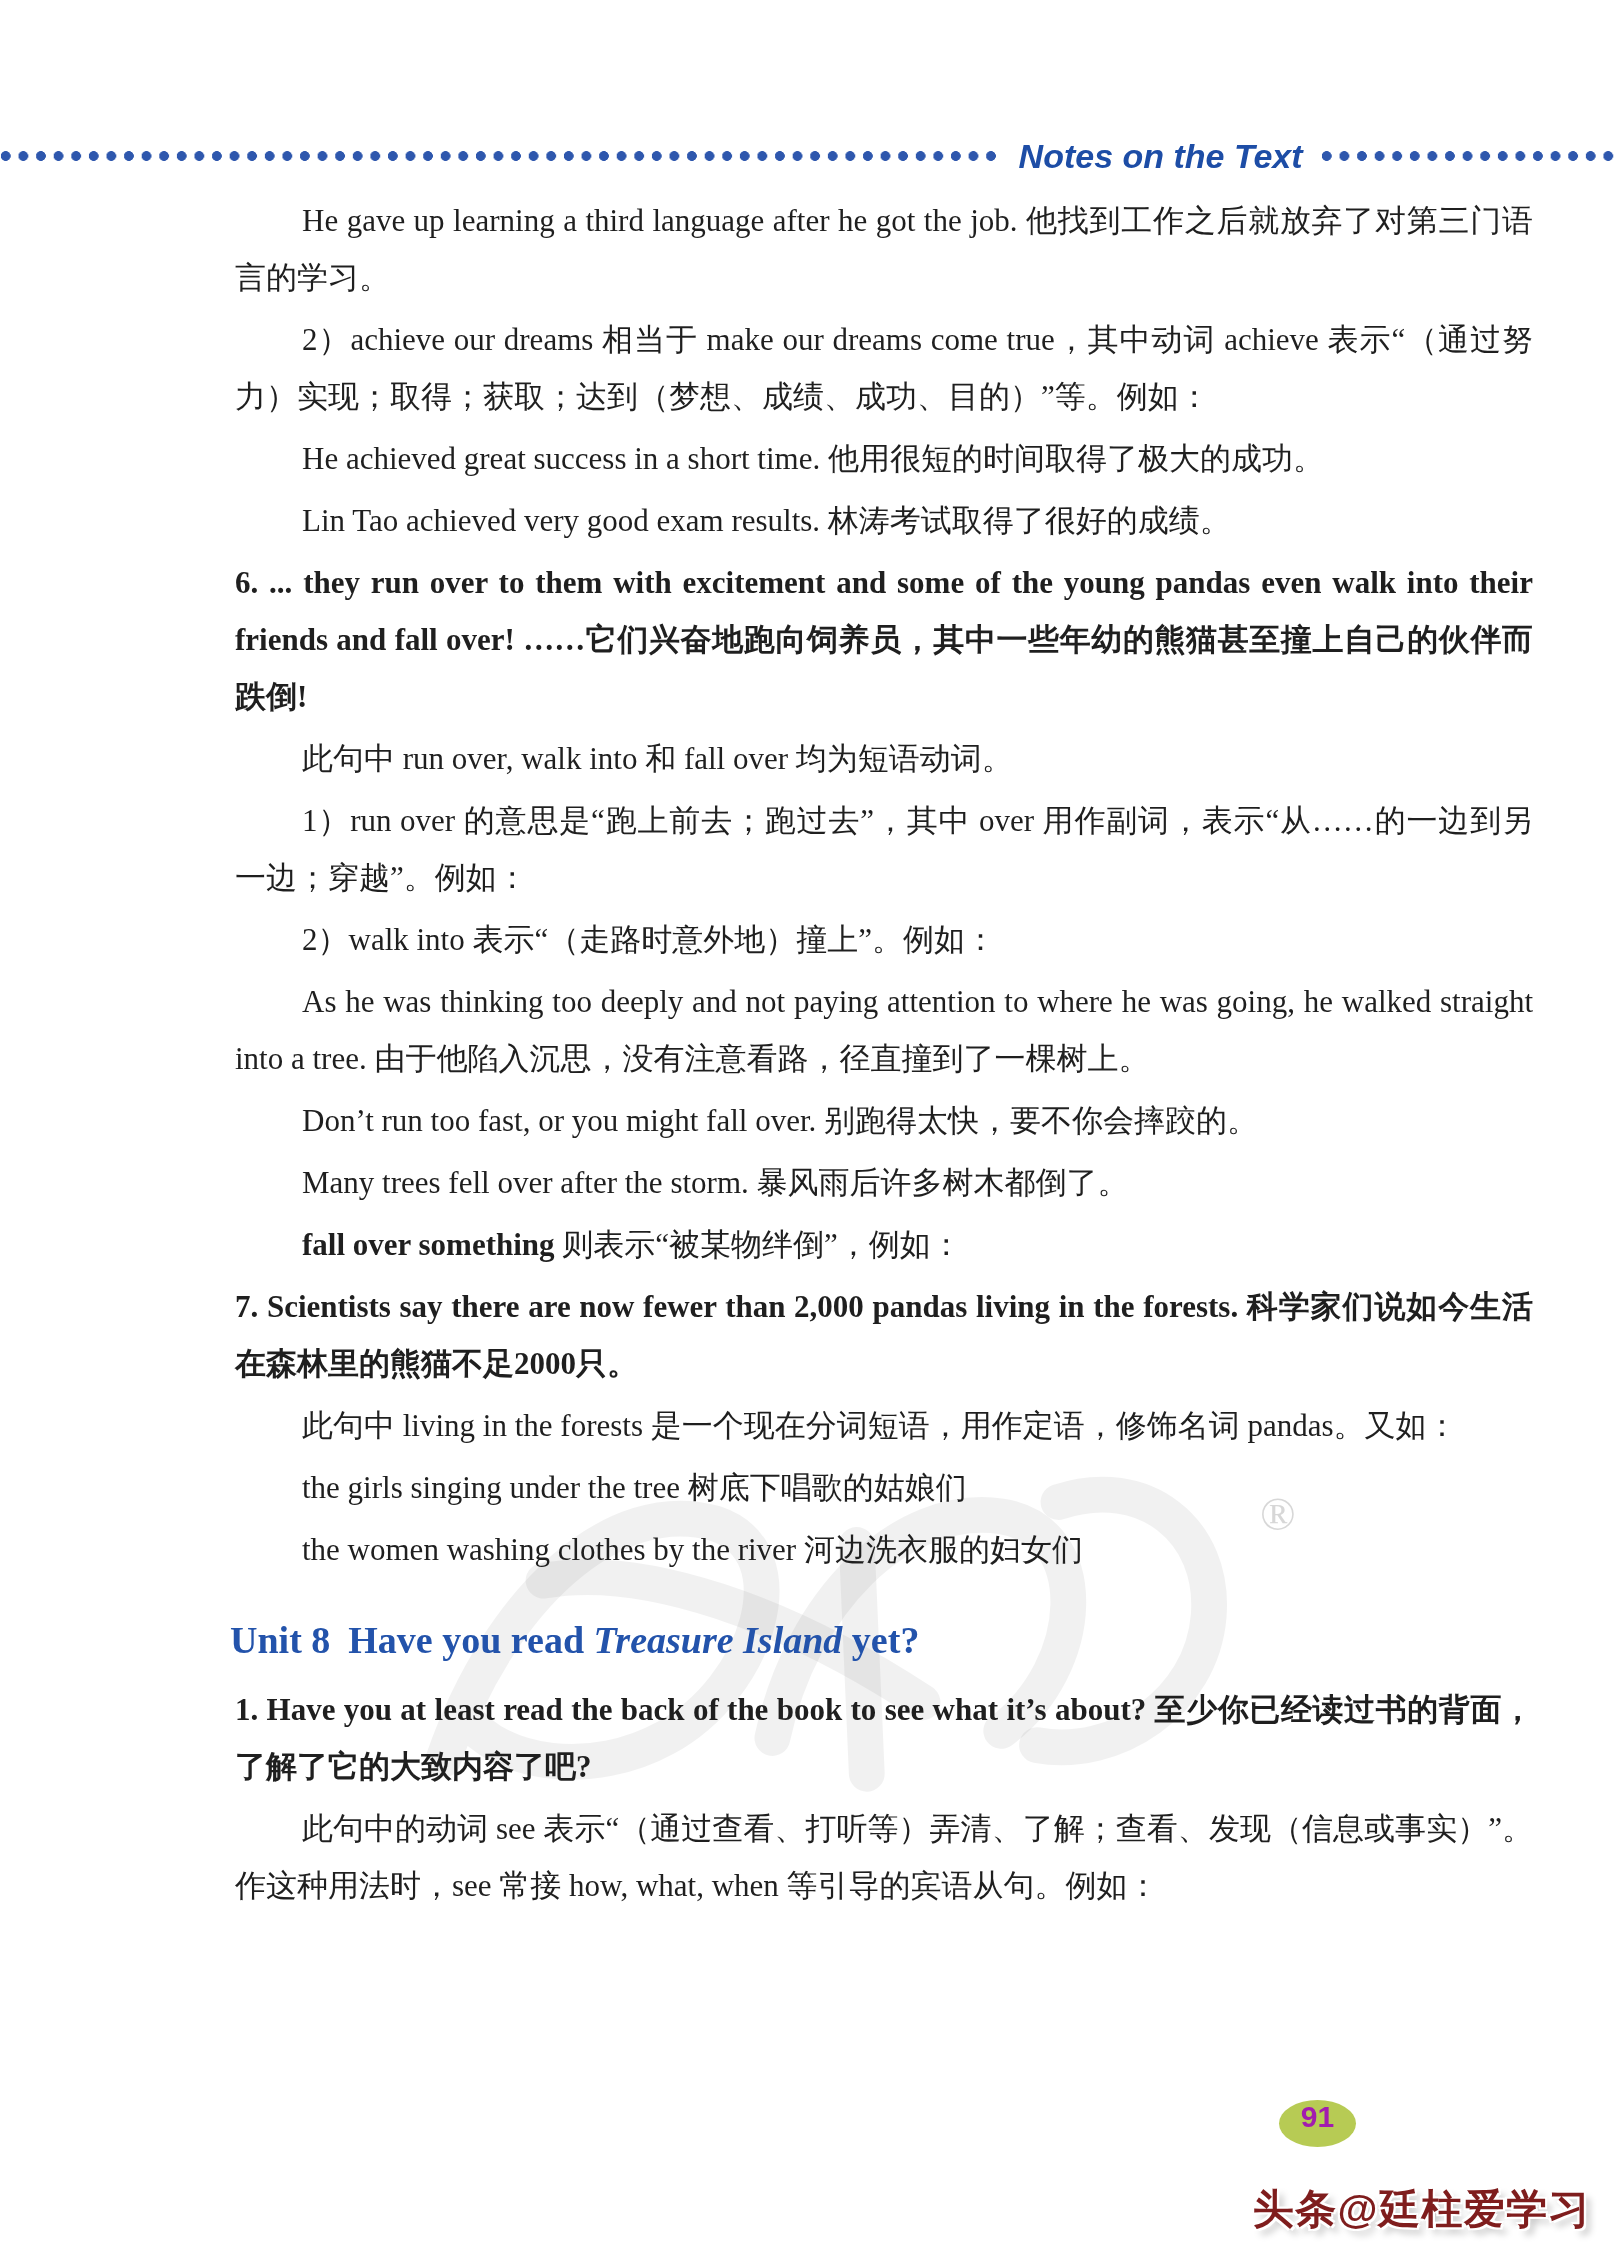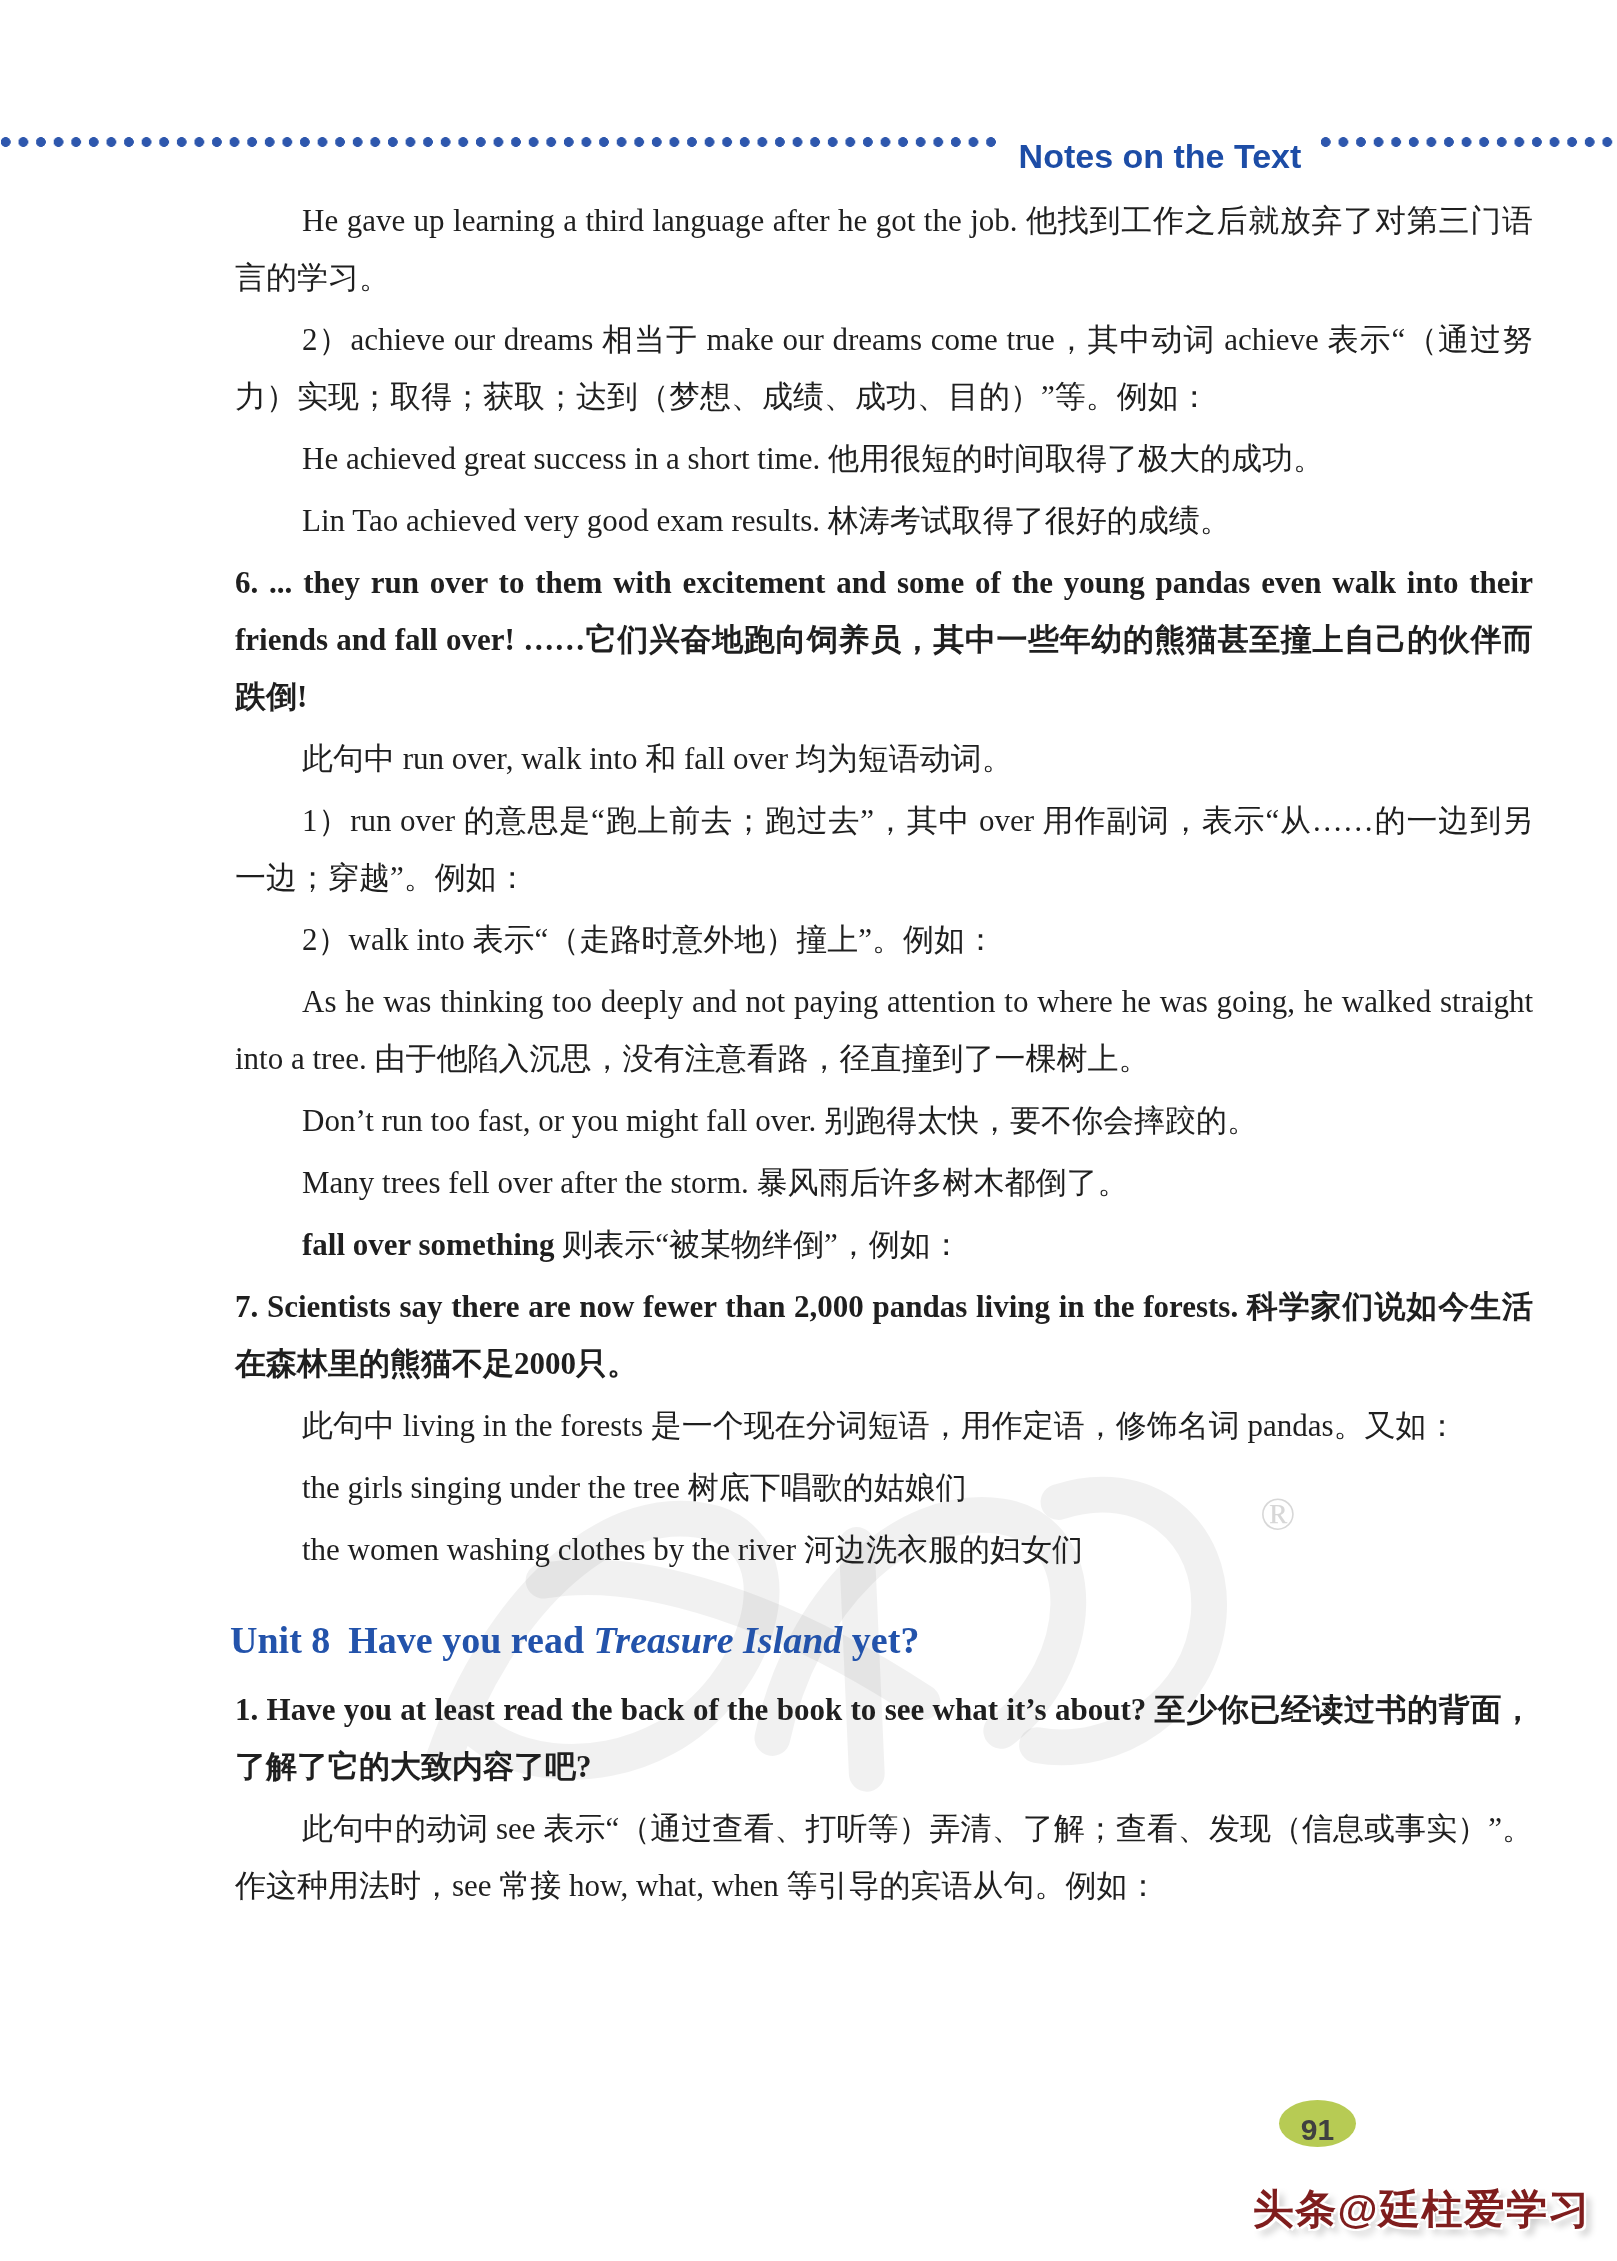--- a/index.html
+++ b/index.html
@@ -6,21 +6,21 @@
   .page{
     position:relative;
     width:1617px;height:2261px;
     background:#ffffff;
     font-family:"Liberation Serif","DejaVu Serif",serif;
     overflow:hidden;
   }
   
   .header{
     position:absolute;top:136px;left:0;right:0;height:40px;
-    display:flex;align-items:flex-start;
+    display:flex;align-items:center;font-style:italic;
   }
   .dots{
     height:12px;
     background-image:radial-gradient(circle at 5.7px 6px,var(--dot,#2e57ad) 4.6px,rgba(46,87,173,0) 5.2px);
     background-size:17.6px 12px;
     background-repeat:repeat-x;
   }
   .dots-left{width:1000px;}
   .dots-right{flex:1;}
   .header-title{
@@ -50,23 +50,23 @@
     color:#2353ab;font-weight:700;
     text-align:left;text-indent:0;
   }
   .unit-heading .unit-label{margin-right:18px;}
   .unit-heading i{font-style:italic;}
   
   .page-badge{
     position:absolute;left:1279px;top:2100px;
     width:77px;height:47px;border-radius:50%;
     background:#b7cb54;
-    display:flex;align-items:flex-end;justify-content:center;
+    display:flex;align-items:flex-start;justify-content:center;
     font-family:"Liberation Sans","DejaVu Sans",sans-serif;
-    font-weight:700;font-size:30px;color:#404040;
+    font-weight:700;font-size:30px;color:#a21caf;
   }
   .credit{
     position:absolute;right:26px;top:2182px;
     font-family:"Liberation Sans","DejaVu Sans",sans-serif;
     font-weight:700;font-size:41px;letter-spacing:1.4px;
     color:#7f1d1d;
     text-shadow:-2.1px -2.1px 0 #fff,2.1px -2.1px 0 #fff,-2.1px 2.1px 0 #fff,2.1px 2.1px 0 #fff,5.7px 5.7px 7.2px rgba(0,0,0,.25);
     white-space:nowrap;
   }
 </style>

